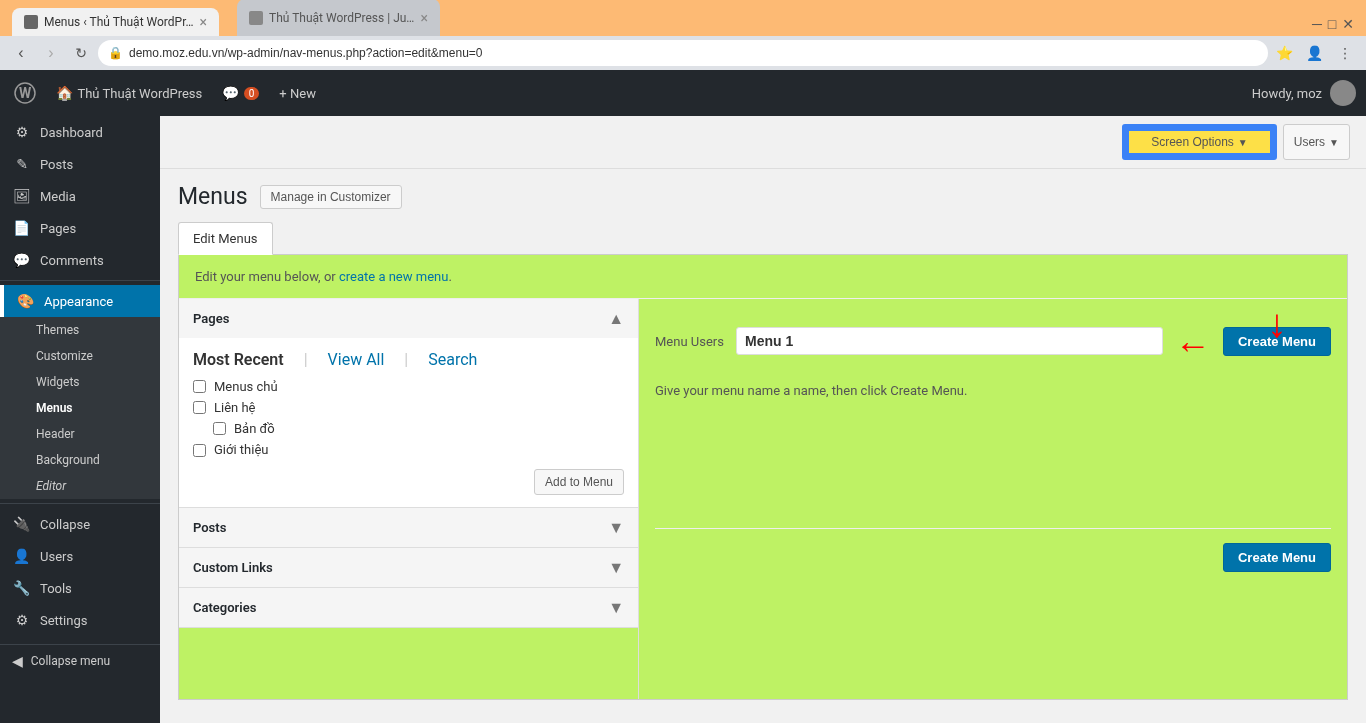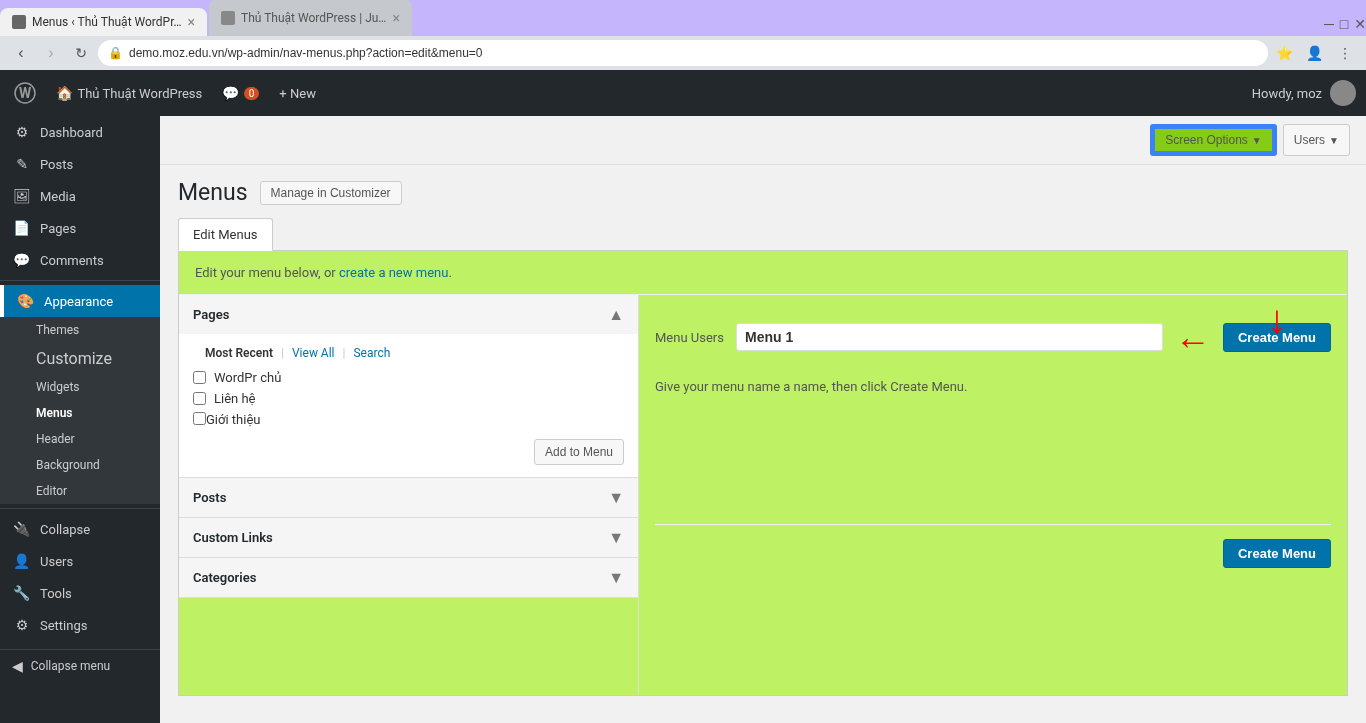--- a/index.html
+++ b/index.html
@@ -2,21 +2,21 @@
 <html><head>
   <meta charset="utf-8">
   <style>
     * { box-sizing: border-box; margin: 0; padding: 0; }
     body { font-family: -apple-system, BlinkMacSystemFont, "Segoe UI", Roboto, sans-serif; font-size: 13px; background: #f1f1f1; }
   </style>
 </head>
 <body>
 
 <div style="background:#dee1e6; height:70px;">
-  <div style="display:flex; align-items:flex-end; padding:6px 0 0; height:36px; gap:2px; background:#c4b5fd;">
+  <div style="display:flex; align-items:flex-end; padding:6px 12px 0; height:36px; gap:18px; background:#fdba74;">
 
     <div style="display:flex;align-items:center;padding:0 12px;height:28px;background:#f1f1f1;border-radius:8px 8px 0 0;font-size:12px;color:#333;gap:6px;min-width:200px;max-width:230px;">
       <span style="width:14px;height:14px;background:#666;border-radius:2px;flex-shrink:0;"></span>
       <span style="flex:1;overflow:hidden;text-overflow:ellipsis;white-space:nowrap;font-size:12px;">Menus ‹ Thủ Thuật WordPr…</span>
       <span style="color:#888;font-size:14px;cursor:pointer;">×</span>
     </div>
 
     <div style="display:flex;align-items:center;padding:0 12px;height:37px;background:#c5c8cd;border-radius:8px 8px 0 0;font-size:12px;color:#555;gap:6px;min-width:200px;max-width:230px;">
       <span style="width:14px;height:14px;background:#888;border-radius:2px;flex-shrink:0;"></span>
       <span style="flex:1;overflow:hidden;text-overflow:ellipsis;white-space:nowrap;font-size:12px;">Thủ Thuật WordPress | Ju…</span>
@@ -94,36 +94,36 @@
 
     <div style="display:flex;align-items:center;padding:8px 12px;color:#fff;font-size:13px;cursor:pointer;gap:8px;background:#0073aa;border-left:4px solid #fff;">
       <span style="width:20px;text-align:center;font-size:14px;">🎨</span>
       <span>Appearance</span>
     </div>
 
     <div style="background:#32373c;">
       <div style="padding:6px 12px 6px 36px;color:#ccc;font-size:12px;cursor:pointer;display:block;">
         <span>Themes</span>
       </div>
-      <div style="padding:6px 4px 6px 36px;color:#ccc;font-size:16px;cursor:pointer;display:block;">
+      <div style="padding:6px 4px 6px 36px;color:#ccc;font-size:12px;cursor:pointer;display:block;">
         <span>Customize</span>
       </div>
       <div style="padding:6px 12px 6px 36px;color:#ccc;font-size:12px;cursor:pointer;display:block;">
         <span>Widgets</span>
       </div>
       <div style="padding:6px 12px 6px 36px;color:#fff;font-size:12px;cursor:pointer;display:block;font-weight:600;">
         <span>Menus</span>
       </div>
       <div style="padding:6px 12px 6px 36px;color:#ccc;font-size:12px;cursor:pointer;display:block;">
         <span>Header</span>
       </div>
       <div style="padding:6px 12px 6px 36px;color:#ccc;font-size:12px;cursor:pointer;display:block;">
         <span>Background</span>
       </div>
-      <div style="padding:6px 12px 6px 36px;color:#ccc;font-size:12px;cursor:pointer;display:block;">
+      <div style="padding:6px 12px 6px 36px;color:#ccc;font-size:12px;cursor:pointer;display:block;font-style:italic;">
         <span>Editor</span>
       </div>
     </div>
     <hr style="border:none;border-top:1px solid #3c434a;margin:4px 0;">
     <div style="display:flex;align-items:center;padding:8px 12px;color:#ccc;font-size:13px;cursor:pointer;gap:8px;">
       <span style="width:20px;text-align:center;font-size:14px;">🔌</span>
       <span>Collapse</span>
     </div>
     <div style="display:flex;align-items:center;padding:8px 12px;color:#ccc;font-size:13px;cursor:pointer;gap:8px;">
       <span style="width:20px;text-align:center;font-size:14px;">👤</span>
@@ -139,21 +139,21 @@
     </div>
     <div style="padding:8px 12px;color:#ccc;font-size:12px;cursor:pointer;display:flex;align-items:center;gap:8px;border-top:1px solid #3c434a;margin-top:8px;">
       <span style="font-size:14px;">◀</span>
       <span>Collapse menu</span>
     </div>
   </div>
 
   <div style="flex:1;overflow-y:auto;background:#f1f1f1;">
 
     <div style="display:flex;justify-content:flex-end;gap:6px;padding:8px 16px;background:#f1f1f1;border-bottom:1px solid #ddd;">
-      <button style="background:#84cc16;border:5px solid #3b82f6;padding:4px 10px;border-radius:3px;cursor:pointer;font-size:12px;color:#555;display:flex;align-items:center;gap:4px;">
+      <button style="background:#fde047;border:7px solid #3b82f6;padding:4px 22px;border-radius:3px;cursor:pointer;font-size:12px;color:#555;display:flex;align-items:center;gap:4px;">
         <span>Screen Options</span>
         <span style="font-size:10px;">▼</span>
       </button>
       <button style="background:#f7f7f7;border:1px solid #ccc;padding:4px 10px;border-radius:3px;cursor:pointer;font-size:12px;color:#555;display:flex;align-items:center;gap:4px;">
         <span>Users</span>
         <span style="font-size:10px;">▼</span>
       </button>
     </div>
 
     <div style="padding:14px 18px;">
@@ -181,37 +181,41 @@
         <div style="display:flex;min-height:400px;">
 
           <div style="width:460px;border-right:1px solid #ddd;flex-shrink:0;">
 
             <div style="border-bottom:1px solid #ddd;">
               <div style="padding:10px 14px;background:#f5f5f5;display:flex;justify-content:space-between;align-items:center;cursor:pointer;font-weight:600;color:#23282d;font-size:13px;">
                 <span>Pages</span>
                 <span style="color:#777;font-size:16px;">▲</span>
               </div>
               <div style="padding:12px 14px;background:#fff;">
-                <div style="display:flex;gap:8px;margin-bottom:10px;font-size:12px;margin-left:12px;">
+                <div style="display:flex;gap:20px;margin-bottom:10px;font-size:16px;">
                   <span style="color:#333;cursor:pointer;font-weight:600;">Most Recent</span>
                   <span style="color:#ccc;"> | </span>
                   <span style="color:#0073aa;cursor:pointer;">View All</span>
                   <span style="color:#ccc;"> | </span>
                   <span style="color:#0073aa;cursor:pointer;">Search</span>
                 </div>
 
                 <div style="display:flex;align-items:center;gap:8px;margin-bottom:6px;">
                   <input type="checkbox" style="margin: 0px;">
-                  <label style="font-size:13px;color:#333;cursor:pointer;">WordPr chủ</label>
+                  <label style="font-size:13px;color:#333;cursor:pointer;">Menus chủ</label>
                 </div>
                 <div style="display:flex;align-items:center;gap:8px;margin-bottom:6px;">
                   <input type="checkbox" style="margin: 0px;">
                   <label style="font-size:13px;color:#333;cursor:pointer;">Liên hệ</label>
                 </div>
-                <div style="display:flex;align-items:flex-start;margin-bottom:6px;">
+                <div style="display:flex;align-items:center;gap:8px;margin-bottom:6px;padding-left:20px;">
+                  <input type="checkbox" style="margin: 0px;">
+                  <label style="font-size:13px;color:#333;cursor:pointer;">Bản đồ</label>
+                </div>
+                <div style="display:flex;align-items:flex-end;gap:8px;margin-bottom:6px;">
                   <input type="checkbox" style="margin: 0px;">
                   <label style="font-size:13px;color:#333;cursor:pointer;">Giới thiệu</label>
                 </div>
                 <button style="background:#f7f7f7;border:1px solid #ccc;padding:5px 10px;border-radius:3px;cursor:pointer;font-size:12px;color:#555;margin-top:6px;display:block;float:right;">Add to Menu</button>
                 <div style="clear:both;"></div>
               </div>
             </div>
 
             <div style="border-bottom:1px solid #ddd;">
               <div style="padding:10px 14px;background:#f5f5f5;display:flex;justify-content:space-between;align-items:center;cursor:pointer;font-weight:600;color:#23282d;font-size:13px;">

